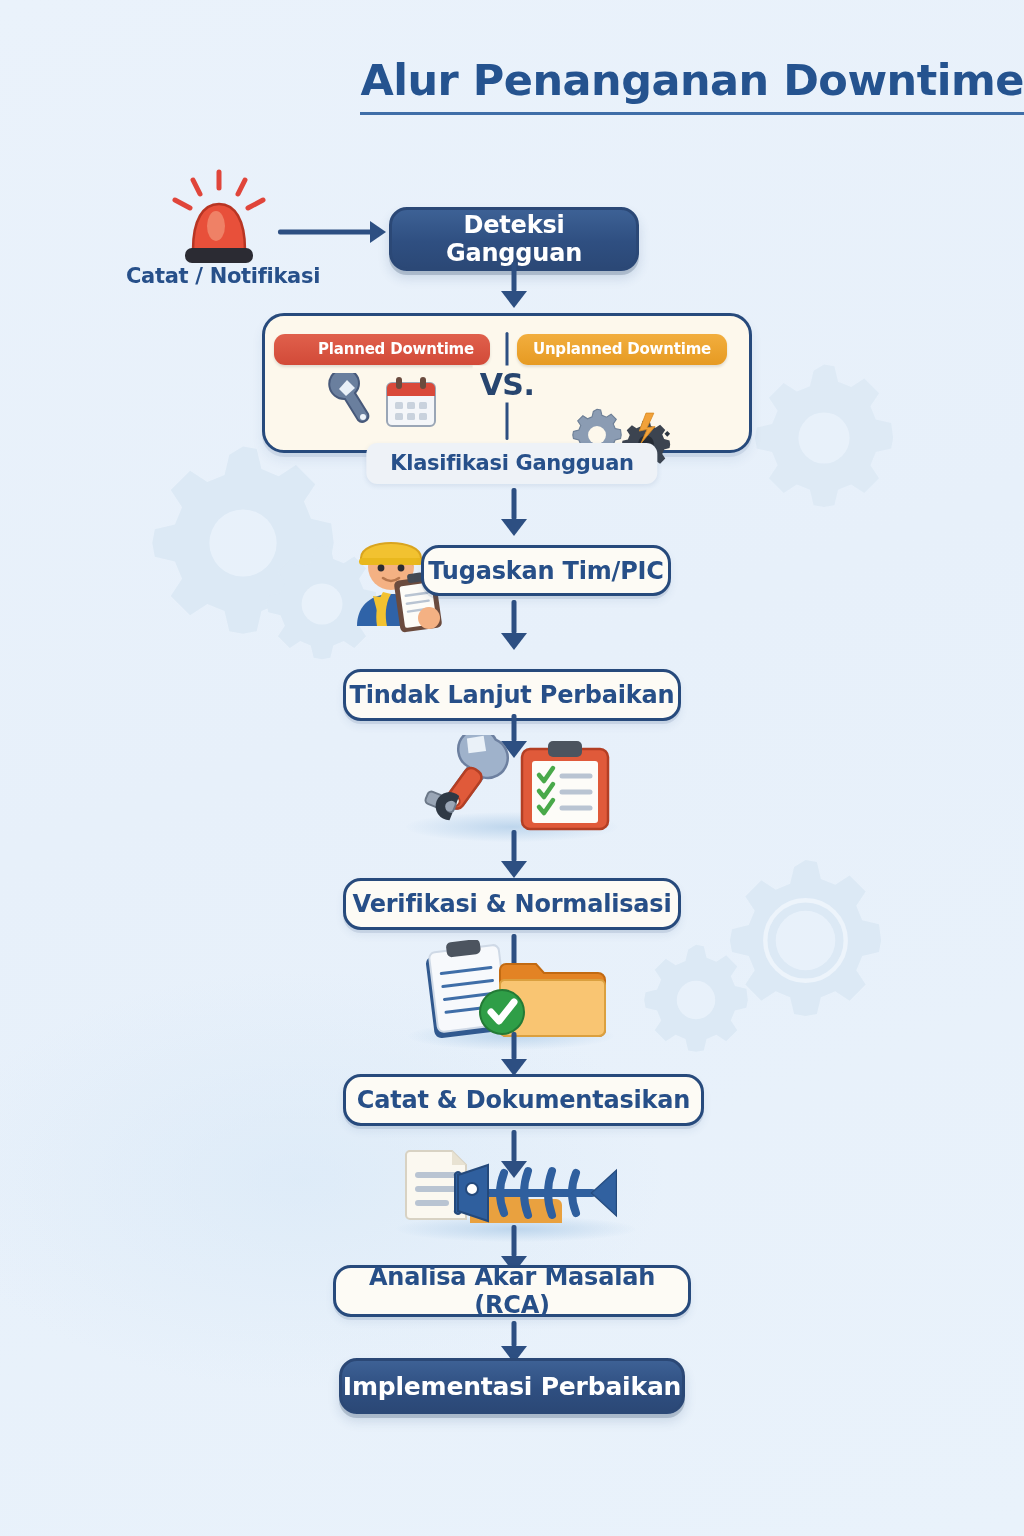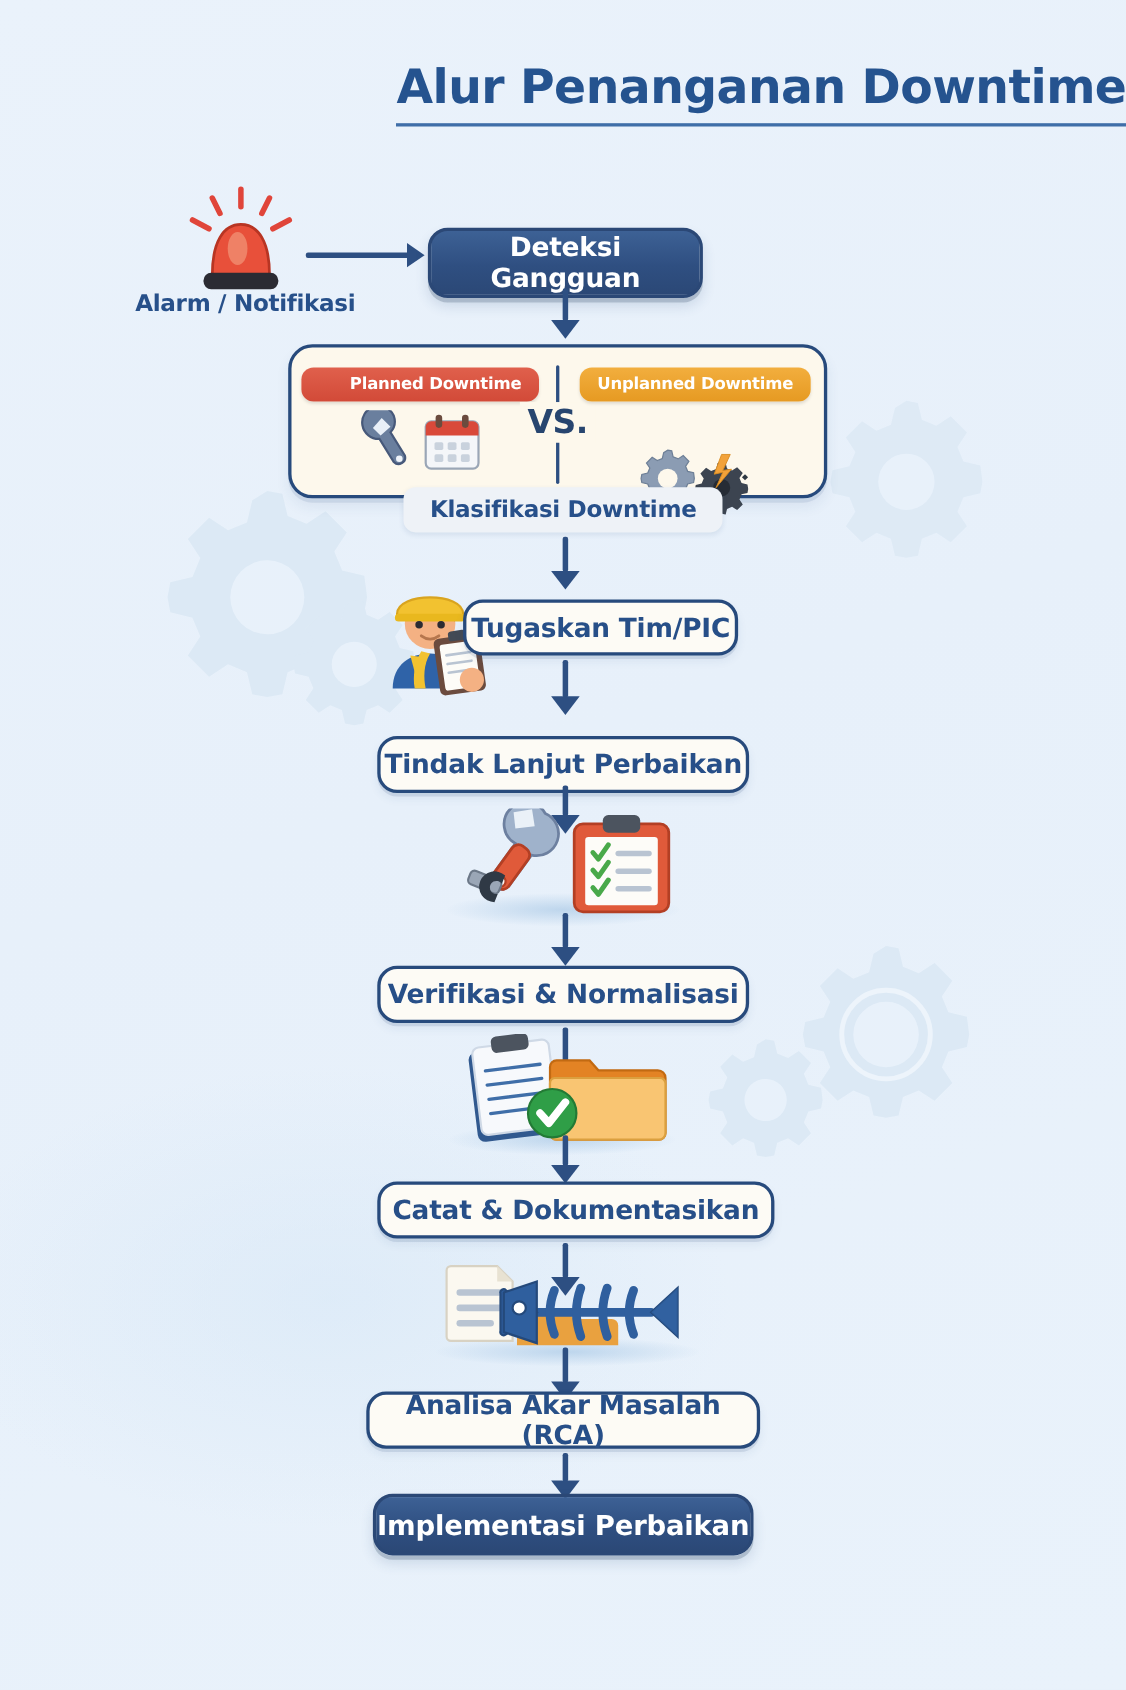--- a/index.html
+++ b/index.html
@@ -166,21 +166,21 @@
   .compare-col {
     position: absolute;
     top: 0;
     height: 100%;
     box-sizing: border-box;
     display: flex;
     flex-direction: column;
     align-items: center;
   }
   .col-left  { left: 8px;  width: 218px; }
-  .col-right { right: 8px; width: 218px; gap: 33px; }
+  .col-right { right: 18px; width: 218px; gap: 33px; }
   .pill {
     margin-top: 18px;
     padding: 6px 16px 7px;
     border-radius: 11px;
     font-family: "DejaVu Sans", sans-serif;
     font-weight: bold;
     font-size: 15px;
     color: #fff;
     white-space: nowrap;
     letter-spacing: -0.2px;
@@ -292,21 +292,21 @@
         <line x1="30" y1="12" x2="37" y2="26"></line>
         <line x1="82" y1="12" x2="75" y2="26"></line>
         <line x1="12" y1="32" x2="27" y2="40"></line>
         <line x1="100" y1="32" x2="85" y2="40"></line>
       </g>
       <path d="M30 82 C30 52 40 36 56 36 C72 36 82 52 82 82 Z" fill="#e8503a" stroke="#b83523" stroke-width="2.5"></path>
       <ellipse cx="53" cy="58" rx="9" ry="15" fill="#f08a6e" opacity=".85"></ellipse>
       <rect x="22" y="80" width="68" height="15" rx="7" fill="#2b2b33"></rect>
     </svg>
   </div>
-  <div class="alarm-label">Alarm / Notifikasi</div>
+  <div class="alarm-label">Catat / Notifikasi</div>
 
   <div class="arrow-h" style="left:278px; top:221px; width:108px;">
     <div class="shaft" style="width:94px;"></div>
     <div class="head"></div>
   </div>
 
   <div class="node filled" style="left:389px; top:207px; width:250px; height:64px; font-size:24px;">
     <span>Deteksi Gangguan</span>
   </div>
 
@@ -364,21 +364,21 @@
             <path fill="#3c4450" d="M50 14l6.5 1.2 2.3 9.6 8.2 3.4 8.2-5.4 9.2 9.2-5.4 8.2 3.4 8.2 9.6 2.3L93.2 58l-1.2 6.5-9.6 2.3-3.4 8.2 5.4 8.2-9.2 9.2-8.2-5.4-8.2 3.4-2.3 9.6L50 98l-6.5-1.2-2.3-9.6-8.2-3.4-8.2 5.4-9.2-9.2 5.4-8.2-3.4-8.2L8 64.5 6.8 58l1.2-6.5 9.6-2.3 3.4-8.2-5.4-8.2 9.2-9.2 8.2 5.4 8.2-3.4 2.3-9.6z"></path>
             <circle cx="50" cy="56" r="14" fill="#262c35"></circle>
             <path d="M50 2 L38 34 L52 31 L41 56 L66 26 L52 28 L64 2 Z" fill="#f2a23a" stroke="#d98c22" stroke-width="1.5"></path>
             <path d="M88 34 l5 5 -5 5 -5-5 z" fill="#2d3742"></path>
           </svg>
         </span>
       </div>
     </div>
   </div>
 
-  <div class="compare-caption">Klasifikasi Downtime</div>
+  <div class="compare-caption">Klasifikasi Gangguan</div>
 
   <div class="arrow-v" style="left:501px; top:488px; height:48px;">
     <div class="shaft" style="height:32px;"></div>
     <div class="head"></div>
   </div>
 
   <div class="illus" style="left:333px; top:522px;">
     <svg width="118" height="118" viewBox="0 0 118 118" aria-hidden="true">
       <path d="M24 104 C24 82 40 72 58 72 C76 72 92 82 92 104 Z" fill="#2f63a8"></path>
       <path d="M40 74 l8 30 7-28 z" fill="#f2c230"></path>

